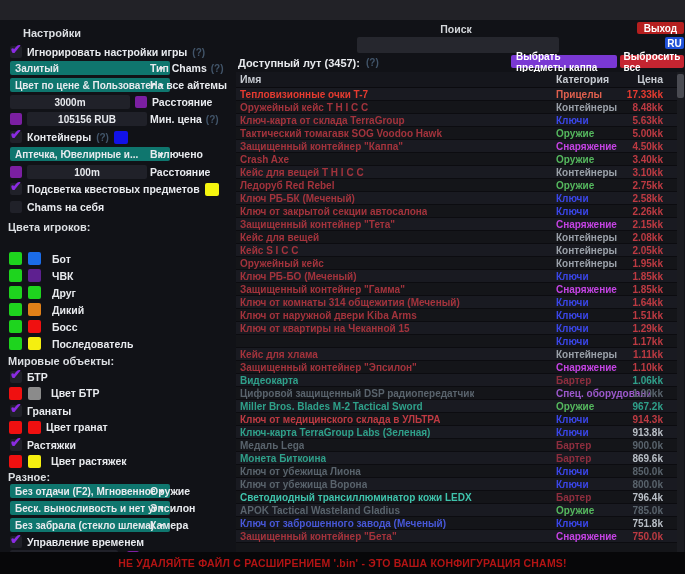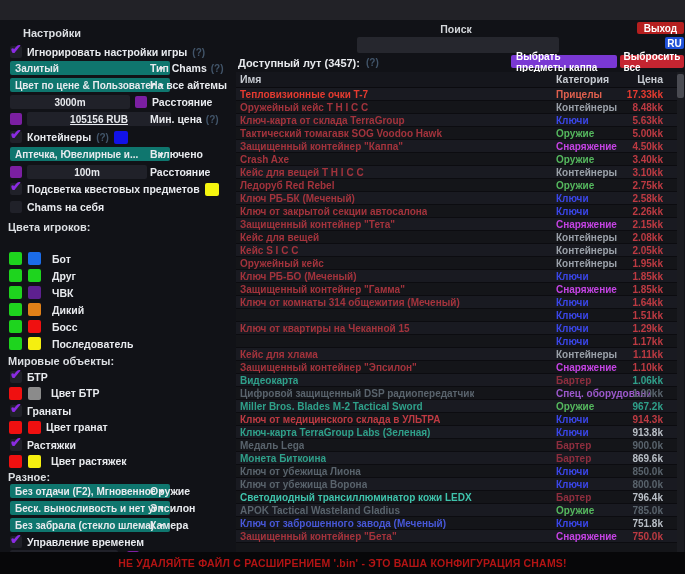--- a/index.html
+++ b/index.html
@@ -112,21 +112,21 @@
     </div>
 
     <div class="lrow" style="left:2px;top:75px;">
       <span class="inp" style="width:120px;">3000m</span>
       <span class="sw" style="background: rgb(123, 31, 162);"></span>
       <span class="lab">Расстояние</span>
     </div>
 
     <div class="lrow" style="left:2px;top:92px;">
       <span class="sw" style="background: rgb(123, 31, 162);"></span>
-      <span class="inp" style="width:144px;text-decoration:underline;">105156 RUB</span>
+      <span class="inp" style="width:120px;">105156 RUB</span>
       <span class="at140">
         <span class="lab">Мин. цена</span>
         <span class="hint">(?)</span>
       </span>
     </div>
 
     <div class="lrow" style="left:2px;top:110px;">
       <span class="cb checked"></span>
       <span class="lab">Контейнеры</span>
       <span class="hint">(?)</span>
@@ -168,28 +168,28 @@
 
     <div class="pclist">
   <div class="pcrow">
     <span class="sw sw1" style="width: 13px; height: 13px; background: rgb(30, 212, 30);"></span>
     <span class="sw sw2" style="width: 13px; height: 13px; background: rgb(27, 108, 232);"></span>
     <span class="lab">Бот</span>
   </div>
 
   <div class="pcrow">
     <span class="sw sw1" style="width: 13px; height: 13px; background: rgb(30, 212, 30);"></span>
+    <span class="sw sw2" style="width: 13px; height: 13px; background: rgb(94, 32, 144);"></span>
+    <span class="lab">ЧВК</span>
+  </div>
+
+  <div class="pcrow">
+    <span class="sw sw1" style="width: 13px; height: 13px; background: rgb(30, 212, 30);"></span>
     <span class="sw sw2" style="width: 13px; height: 13px; background: rgb(30, 212, 30);"></span>
     <span class="lab">Друг</span>
-  </div>
-
-  <div class="pcrow">
-    <span class="sw sw1" style="width: 13px; height: 13px; background: rgb(30, 212, 30);"></span>
-    <span class="sw sw2" style="width: 13px; height: 13px; background: rgb(94, 32, 144);"></span>
-    <span class="lab">ЧВК</span>
   </div>
 
   <div class="pcrow">
     <span class="sw sw1" style="width: 13px; height: 13px; background: rgb(30, 212, 30);"></span>
     <span class="sw sw2" style="width: 13px; height: 13px; background: rgb(224, 128, 24);"></span>
     <span class="lab">Дикий</span>
   </div>
 
   <div class="pcrow">
     <span class="sw sw1" style="width: 13px; height: 13px; background: rgb(30, 212, 30);"></span>
@@ -400,20 +400,21 @@
     <span class="cprice n-pred">1.85kk</span>
   </div>
 
   <div class="trow">
     <span class="cname n-red">Ключ от комнаты 314 общежития (Меченый)</span>
     <span class="ccat c-keys">Ключи</span>
     <span class="cprice n-pred">1.64kk</span>
   </div>
 
   <div class="trow">
+    <span class="cname n-red">Ключ от наружной двери Kiba Arms</span>
     <span class="ccat c-keys">Ключи</span>
     <span class="cprice n-pred">1.51kk</span>
   </div>
 
   <div class="trow">
     <span class="cname n-red">Ключ от квартиры на Чеканной 15</span>
     <span class="ccat c-keys">Ключи</span>
     <span class="cprice n-pred">1.29kk</span>
   </div>
 

